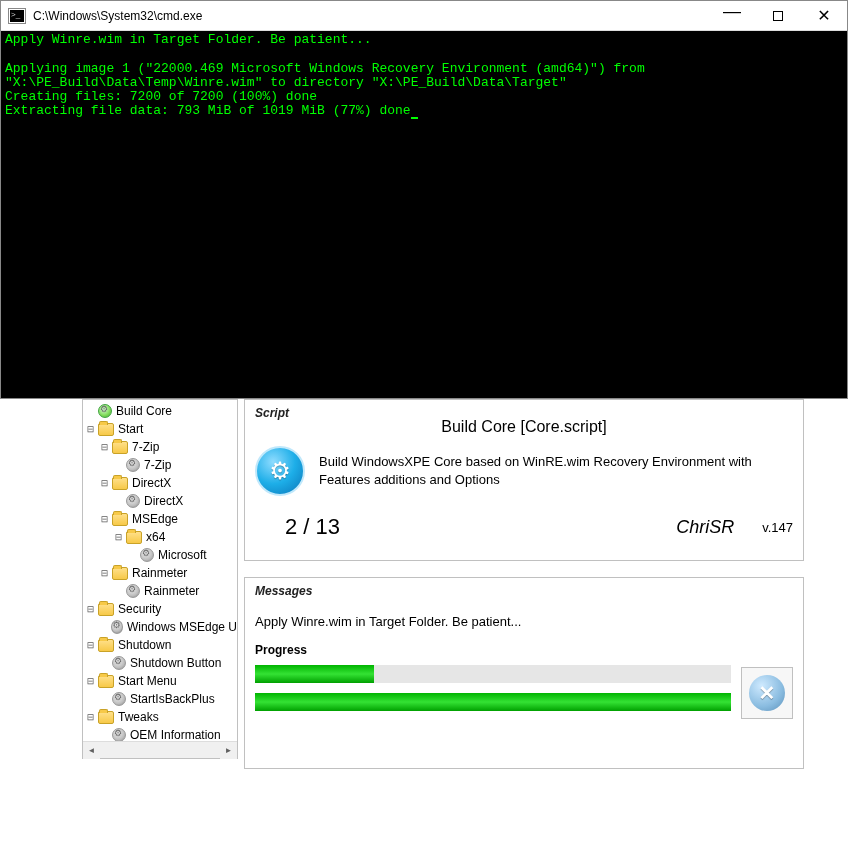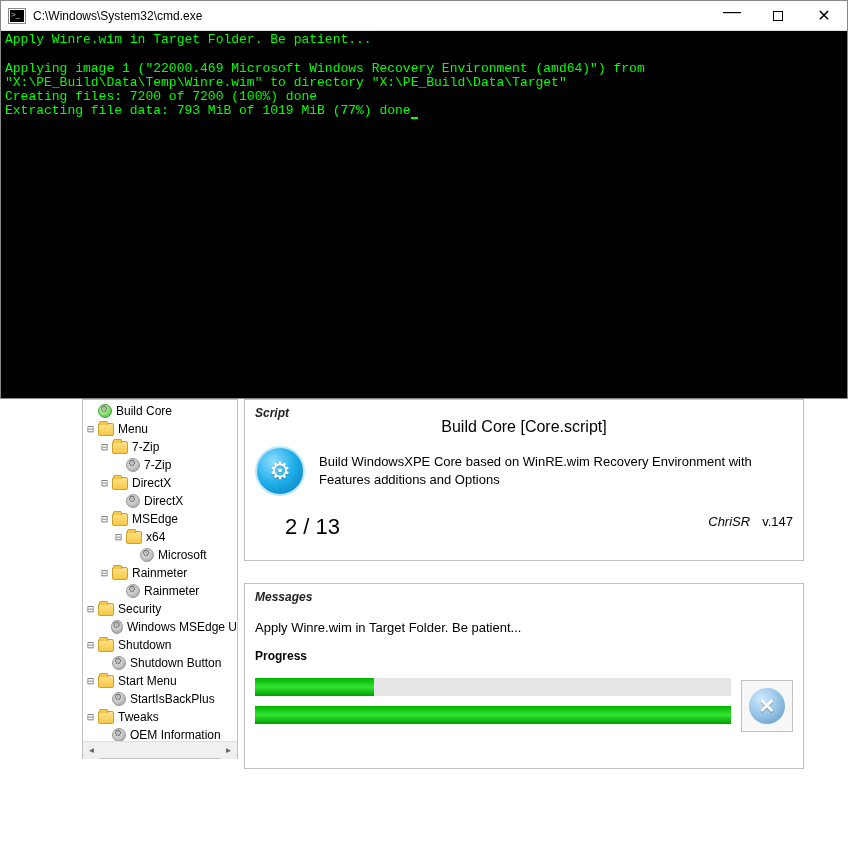--- a/index.html
+++ b/index.html
@@ -30,38 +30,38 @@
 li.node { position: relative; }
 li.node > .row { display: flex; align-items: center; height: 18px; white-space: nowrap; padding-left: 2px; }
 .expander { width: 11px; height: 11px; display: inline-flex; align-items: center; justify-content: center; font-size: 9px; color: #606060; margin-right: 2px; cursor: pointer; }
 .expander.none { visibility: hidden; }
 .folder-icon { width: 16px; height: 13px; background: linear-gradient(#ffe08a 0%, #f7c948 100%); border: 1px solid #c9a227; border-radius: 2px; margin-right: 4px; position: relative; }
 .folder-icon.open::before { content: ""; position: absolute; top: -3px; left: 0; width: 7px; height: 3px; background: #f7c948; border: 1px solid #c9a227; border-bottom: none; border-radius: 2px 2px 0 0; }
 .gear-icon { width: 14px; height: 14px; border-radius: 50%; background: radial-gradient(circle at 40% 35%, #eee 0%, #bfbfbf 60%, #888 100%); border: 1px solid #999; margin-right: 4px; position: relative; }
 .gear-icon::before { content: "⚙"; position: absolute; font-size: 9px; color: #666; left: 1px; top: -1px; }
 
 
-.content { flex: 1; display: flex; flex-direction: column; gap: 22px; }
+.content { flex: 1; display: flex; flex-direction: column; gap: 16px; }
 .panel { border: 1px solid #c0c0c0; background: #fff; padding: 6px 10px 8px 10px; }
 .panel-label { font-style: italic; font-weight: bold; font-size: 12px; color: #222; }
 
 .script-panel { height: 162px; position: relative; }
 .script-title { font-weight: normal; font-size: 16px; text-align: center; margin-top: -2px; }
 .script-row { display: flex; align-items: center; margin-top: 10px; gap: 14px; }
 .big-gear { width: 50px; height: 50px; border-radius: 50%; background: radial-gradient(circle at 35% 30%, #8fdcff 0%, #1daee8 50%, #0b75b8 100%); border: 2px solid #c0e8fb; display: flex; align-items: center; justify-content: center; flex-shrink: 0; }
 .big-gear::after { content: "⚙"; color: #fff; font-size: 24px; text-shadow: 0 1px 1px rgba(0,0,0,0.3); }
 .script-desc { font-size: 13px; line-height: 1.4; }
-.script-footer { display: flex; align-items: flex-start; margin-top: 18px; }
+.script-footer { display: flex; align-items: center; margin-top: 18px; }
 .step { font-size: 22px; font-weight: 400; margin-left: 30px; }
-.author { margin-left: auto; font-style: italic; font-size: 13px; margin-right: 12px; }
+.author { margin-left: auto; font-style: italic; font-size: 18px; margin-right: 28px; }
 .ver { font-size: 13px; }
 
 .msg-panel { flex: 1; position: relative; }
 .msg-text { margin: 16px 0 14px 0; font-size: 13px; }
-.prog-label { font-size: 12px; font-weight: bold; margin-bottom: 15px; }
+.prog-label { font-size: 12px; font-weight: bold; margin-bottom: 8px; }
 .progress { height: 18px; background: #e6e6e6; margin-bottom: 10px; }
 .progress-fill { height: 100%; background: linear-gradient(to bottom, #00b400 0%, #34e234 50%, #00a000 100%); }
 .progress.full .progress-fill { width: 100%; }
 .prog-row { display: flex; gap: 10px; align-items: center; }
 .prog1 { width: 476px; }
 .close-round { width: 52px; height: 52px; border: 1px solid #c0c0c0; background: #f7f7f7; display: flex; align-items: center; justify-content: center; cursor: pointer; }
 .close-circle { width: 36px; height: 36px; border-radius: 50%; background: radial-gradient(circle at 35% 30%, #cfeaff 0%, #8abce0 60%, #5a8fb8 100%); display: flex; align-items: center; justify-content: center; color: #fff; font-weight: bold; font-size: 20px; text-shadow: 0 1px 1px rgba(0,0,0,.35); }
 
 .win-min { font-size: 18px; position: relative; top: -4px; }
 .win-max { width: 10px; height: 10px; border: 1px solid #000; display: inline-block; }
@@ -102,21 +102,21 @@
             <div class="row">
               <span class="expander none"></span>
               <span class="gear-icon" style="background:radial-gradient(circle at 40% 35%,#d6ffd6 0%,#7ed957 60%,#3fa43f 100%);border-color:#3fa43f"></span>
               <span>Build Core</span>
             </div>
           </li>
           <li class="node">
             <div class="row">
               <span class="expander">⊟</span>
               <span class="folder-icon open"></span>
-              <span>Menu</span>
+              <span>Start</span>
             </div>
             <ul>
               <li class="node">
                 <div class="row">
                   <span class="expander">⊟</span>
                   <span class="folder-icon open"></span>
                   <span>7-Zip</span>
                 </div>
                 <ul>
                   <li class="node">

